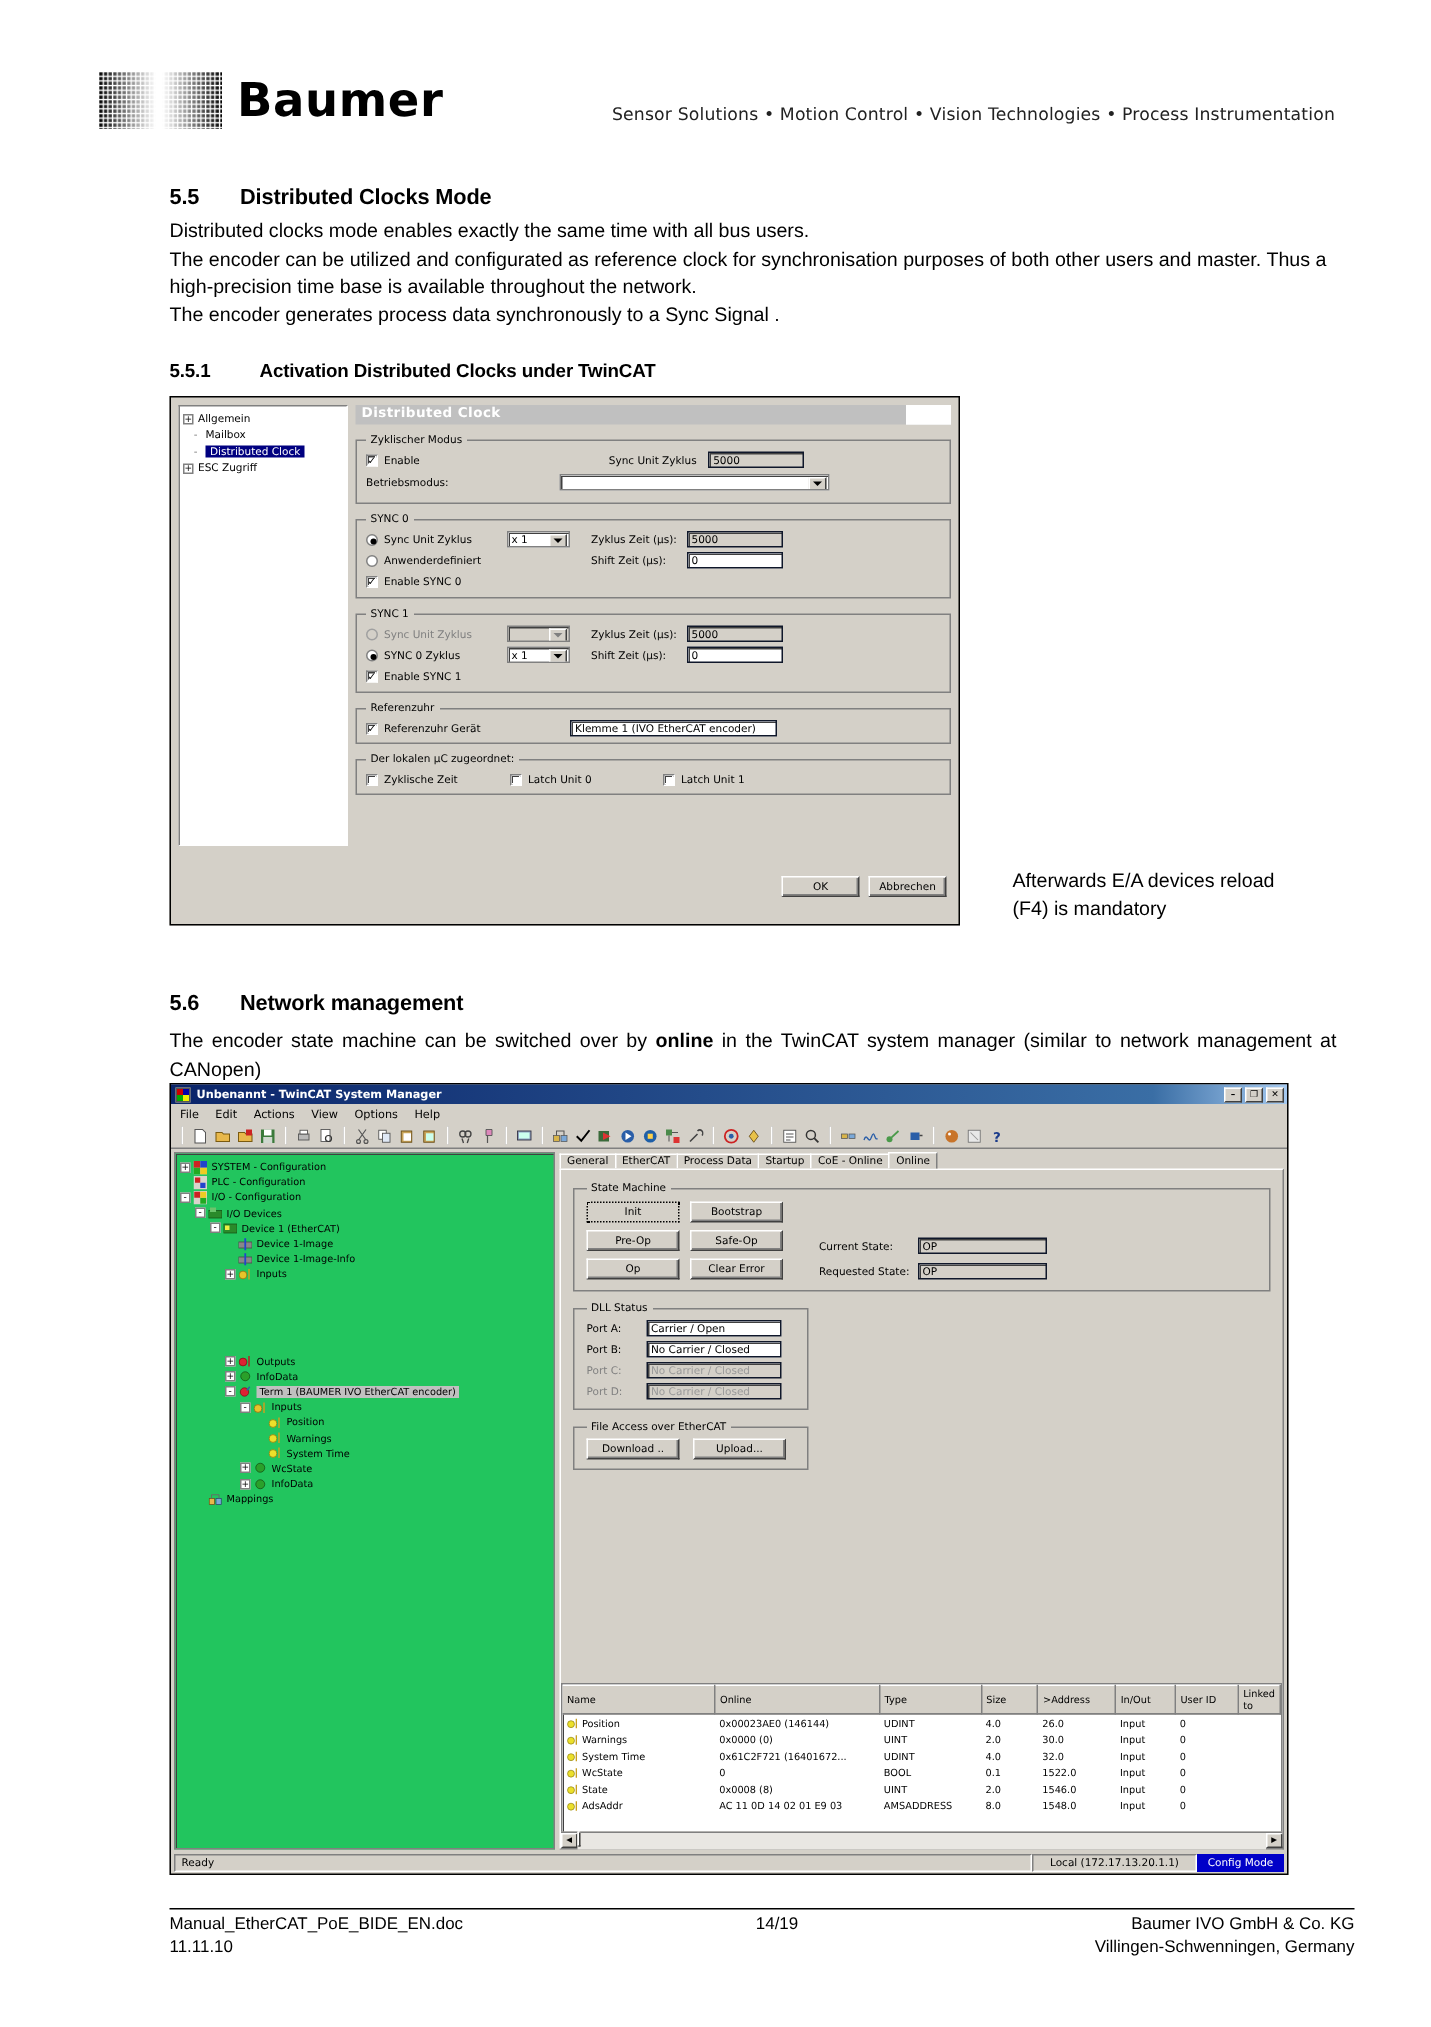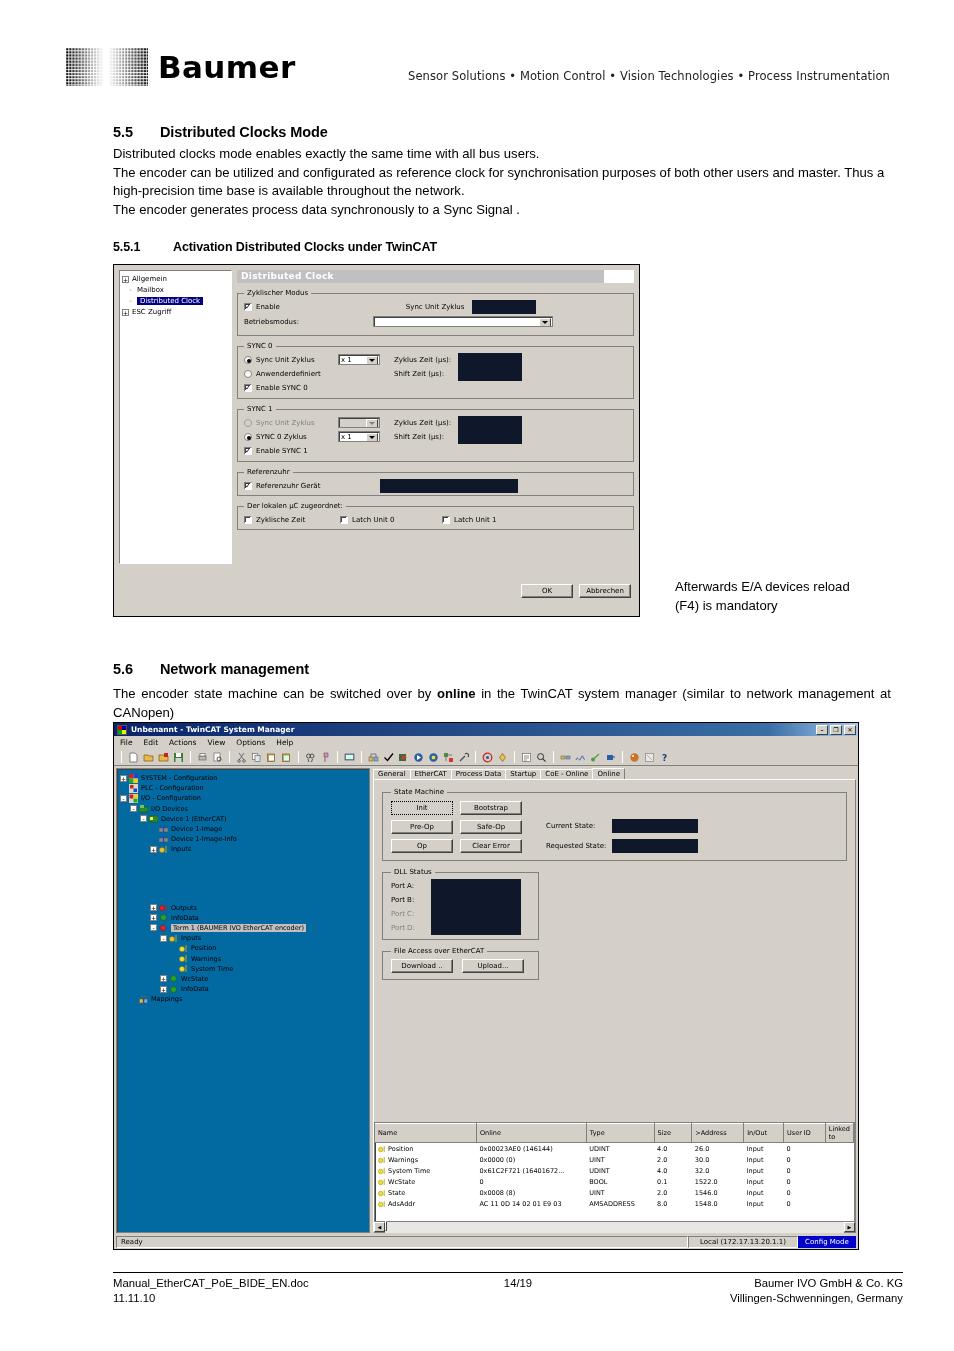--- a/index.html
+++ b/index.html
@@ -105,21 +105,21 @@
     width:8px; height:8px; border-radius:50%; background:#fff; border:1px solid #808080;
     margin-right:4px; flex:0 0 auto; position:relative;
   }
   .rad.on::after { content:""; position:absolute; left:2px; top:2px; width:4px; height:4px;
     background:#000; border-radius:50%; }
   .rad.dis { background:#d4d0c8; border-color:#a0a0a0; }
   .lbl { font-size:7px; white-space:nowrap; }
   .lbl.dis { color:#808080; }
 
   .txt {
-    background:#fff; border:7px solid #0f172a;
+    background:#fff; border:1px solid #0f172a;
     box-shadow: inset 1px 1px 0 #404040;
     height:11px; font-size:7px; line-height:10px; padding:0 2px; white-space:nowrap; overflow:hidden;
   }
   .txt.ro { background:#d4d0c8; }
   .combo {
     background:#fff; border:1px solid #808080; box-shadow: inset 1px 1px 0 #404040;
     height:11px; font-size:7px; line-height:10px; padding:0 13px 0 2px; position:relative; overflow:hidden;
   }
   .combo.dis { background:#d4d0c8; color:#808080; }
   .combo::after {
@@ -163,21 +163,21 @@
   .tc-menu span { white-space:nowrap; }
   .tc-toolbar {
     height:17px; display:flex; align-items:center; gap:2px; padding-left:4px;
     border-bottom:1px solid #808080;
   }
   .ti { width:13px;height:13px; display:flex;align-items:center;justify-content:center; }
   .tsep { width:1px;height:12px;background:#808080;margin:0 3px;border-right:1px solid #fff; }
 
   .tc-main { position:absolute; left:2px; top:45px; right:2px; bottom:16px; display:flex; }
   .tc-tree {
-    width:254px; background:#0369a1; border:1px solid #808080;
+    width:254px; background:#22c55e; border:1px solid #808080;
     box-shadow: inset 1px 1px 0 #404040; overflow:hidden; position:relative;
     padding:4px 2px 0 3px;
   }
   .tr { display:flex; align-items:center; height:10.2px; white-space:nowrap; font-size:6.5px; }
   .tr .exp {
     width:7px;height:7px;border:1px solid #808080;background:#fff;
     font-size:6px;line-height:5.5px;text-align:center;margin-right:2px;flex:0 0 auto;color:#000;
   }
   .tr .spacer { width:7px;margin-right:2px;flex:0 0 auto; }
   .tr .ic { width:9px;height:9px;margin-right:3px;flex:0 0 auto; display:block; }

